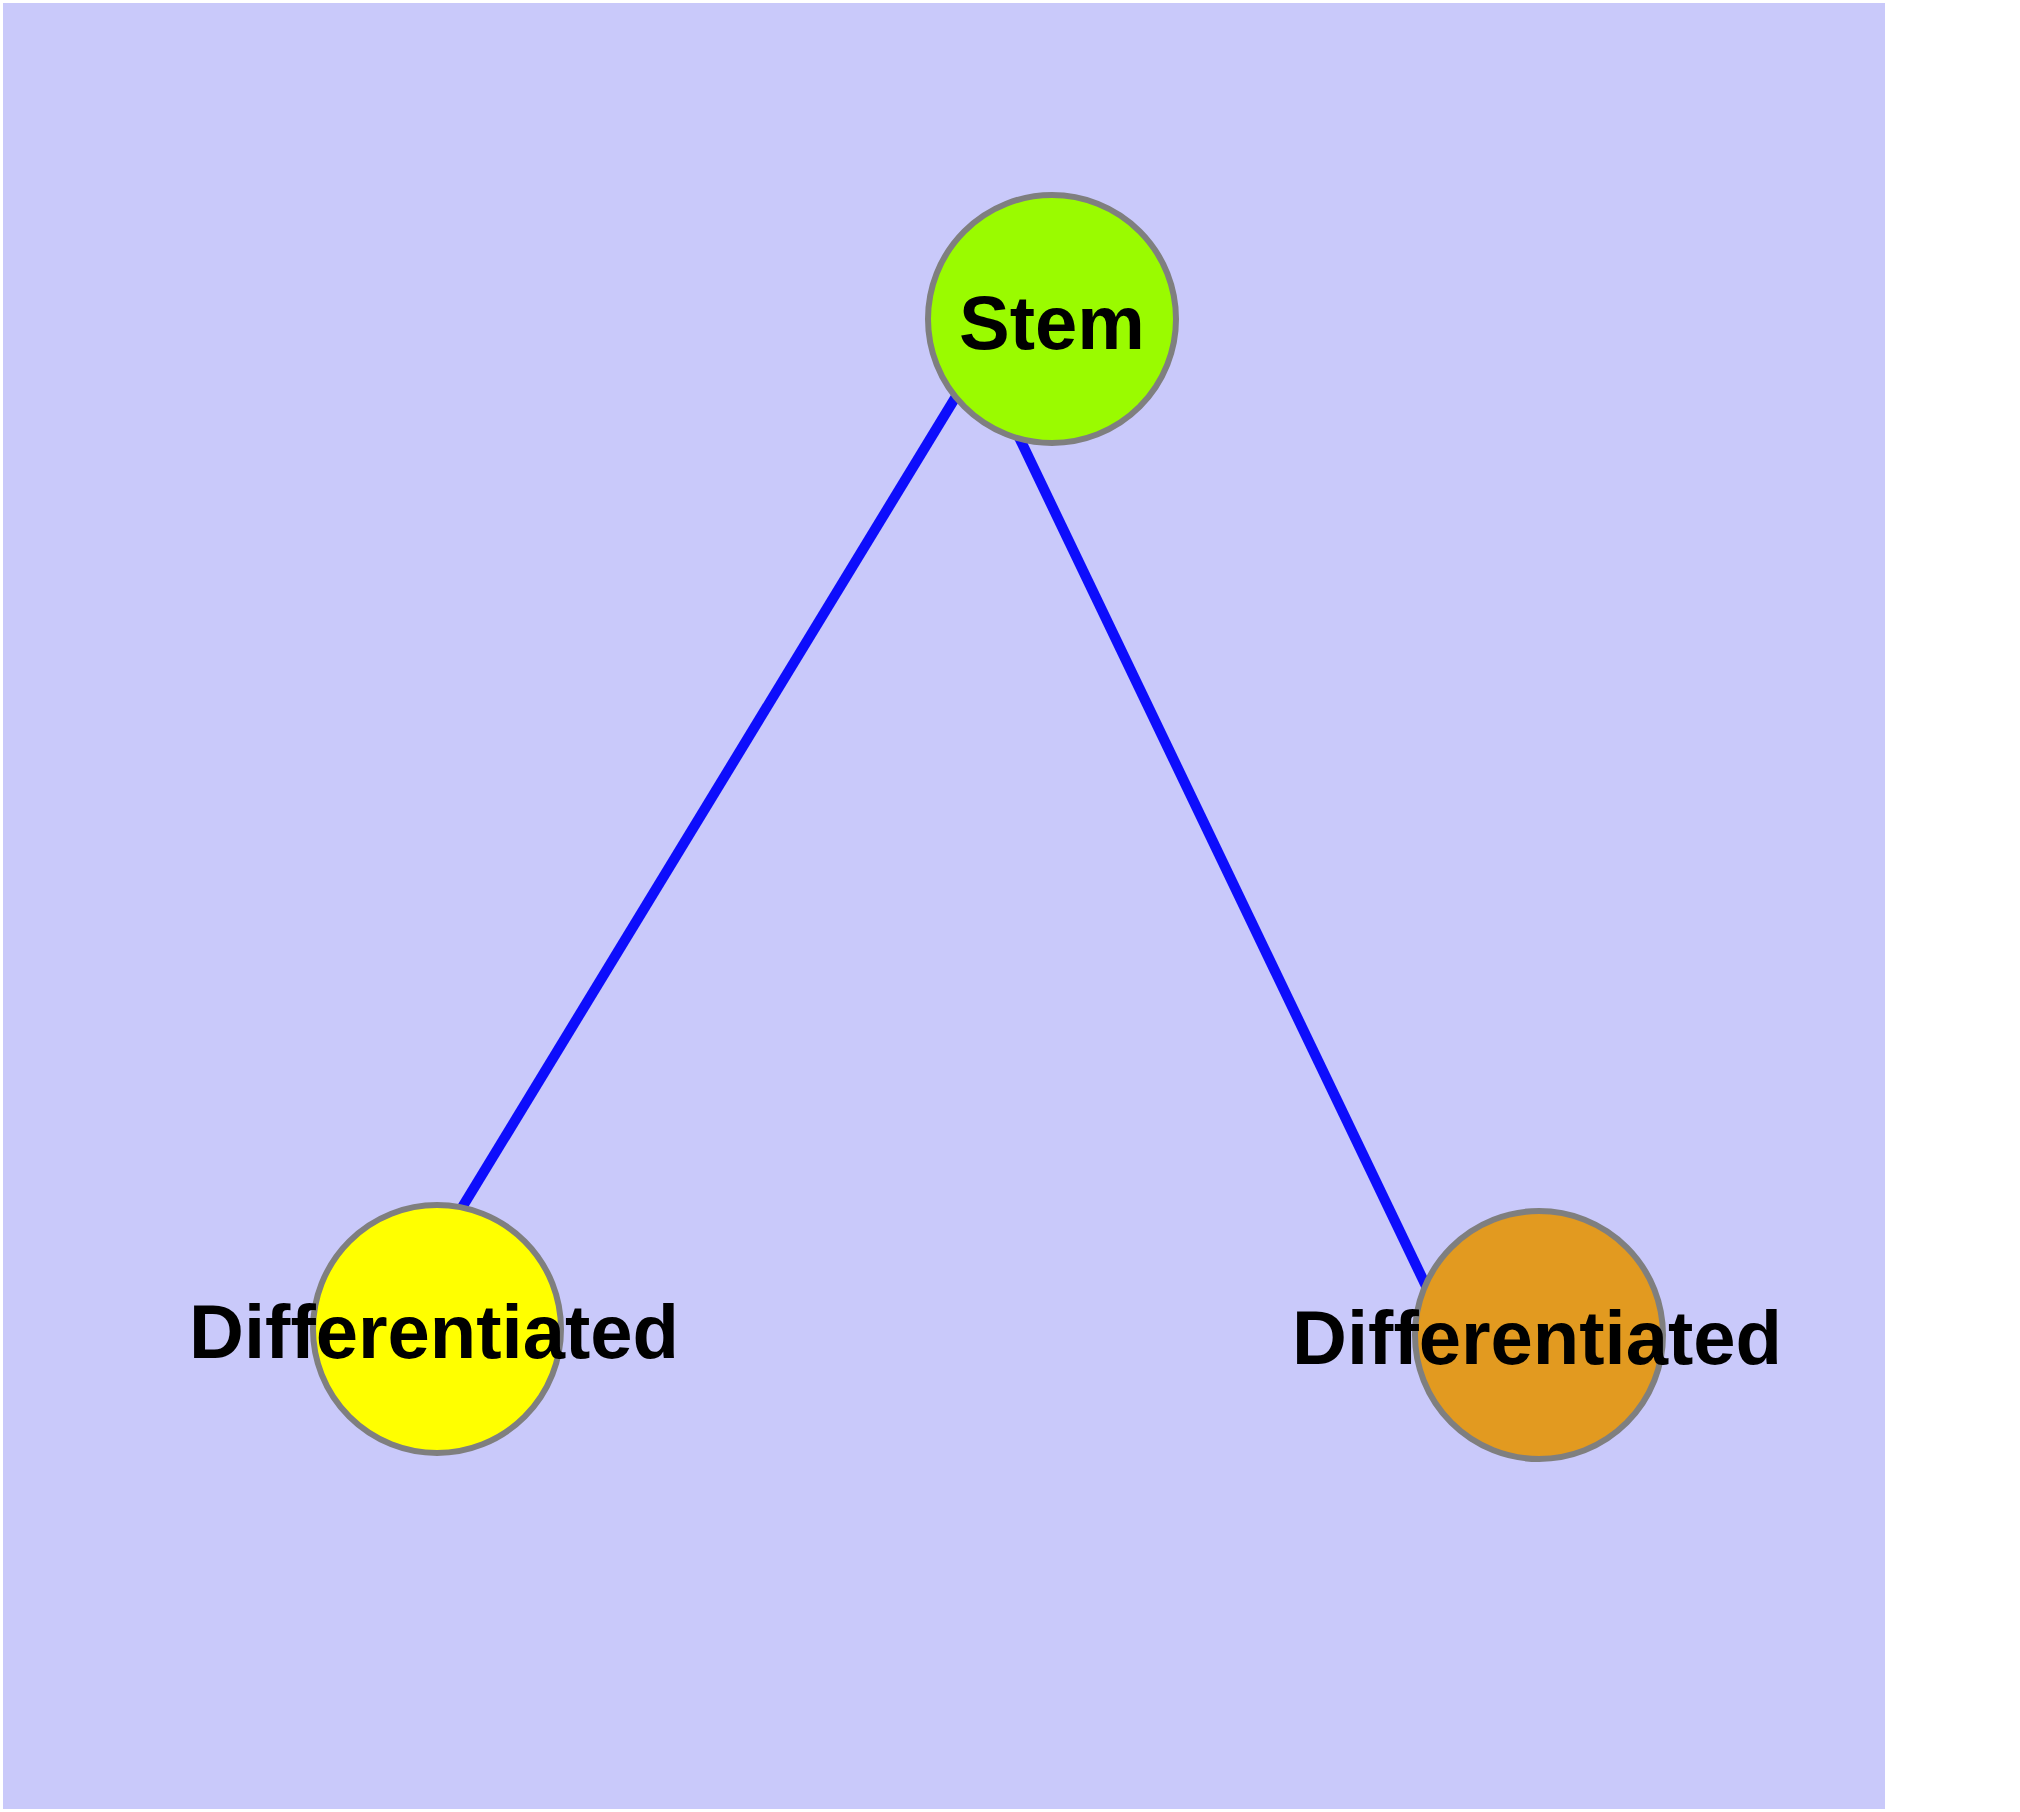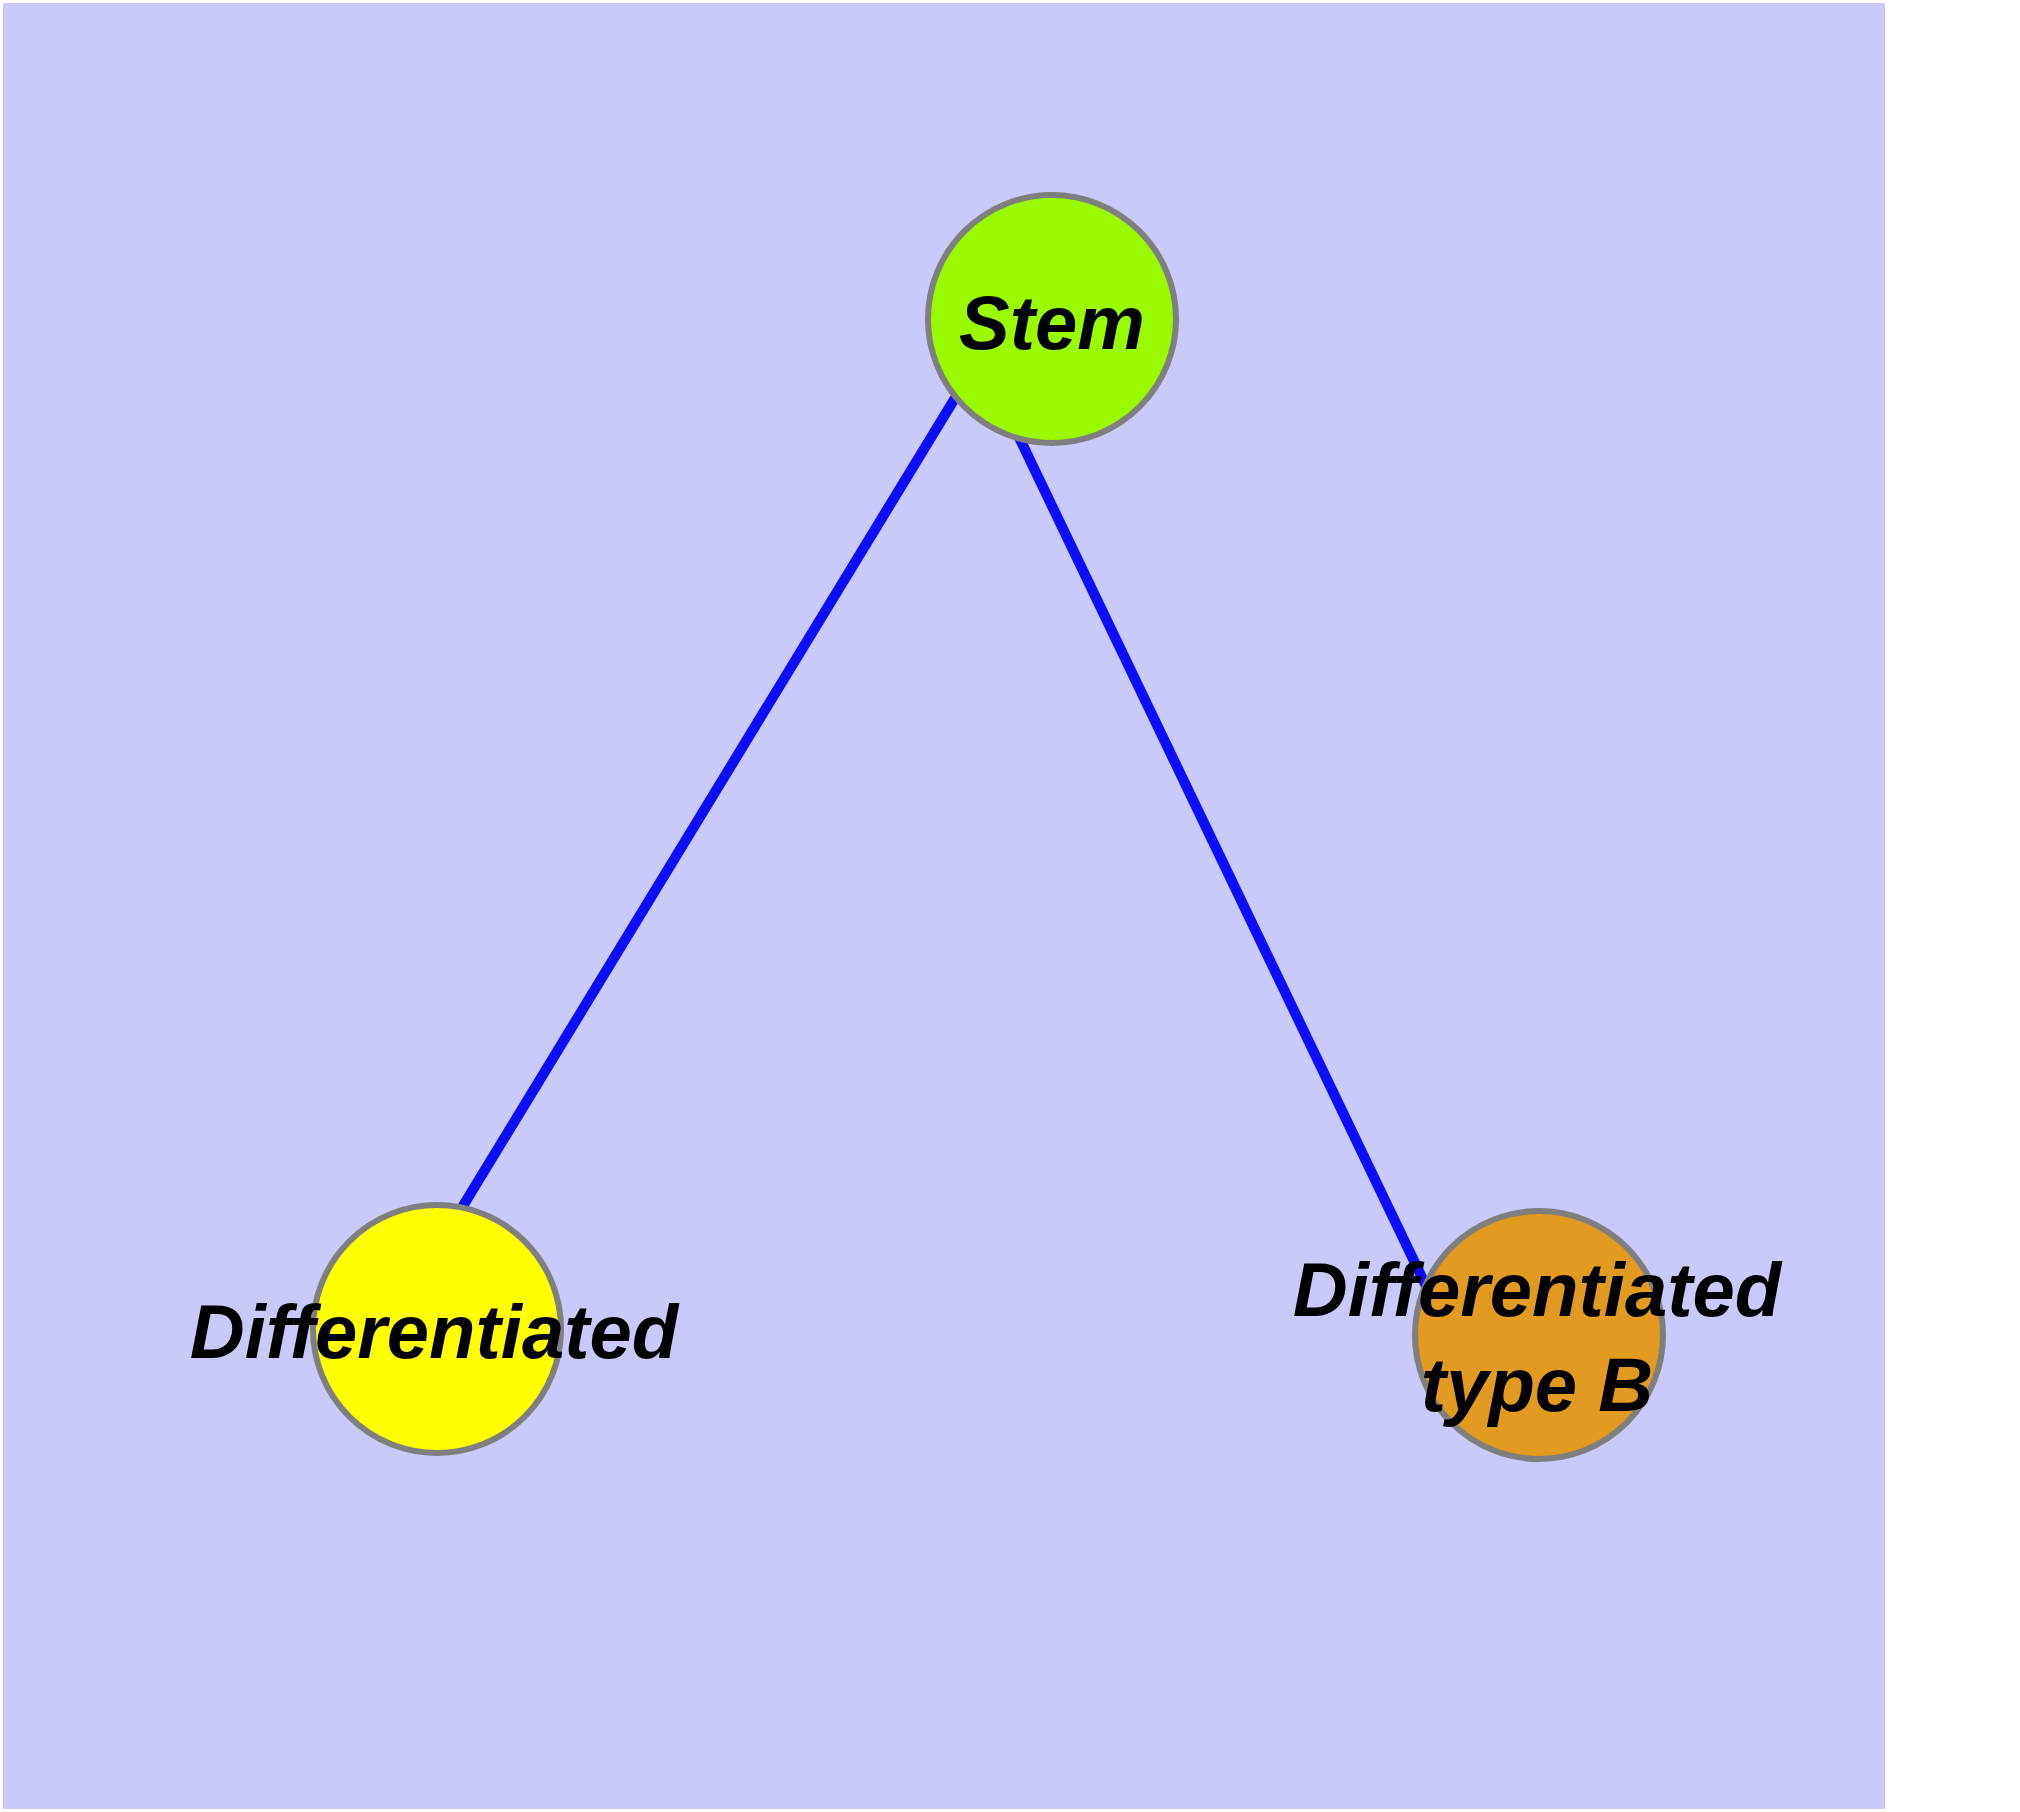--- a/index.html
+++ b/index.html
@@ -8,21 +8,20 @@
     background: #ffffff;
     font-family: "Liberation Sans", sans-serif;
   }
   #page {
     position: relative;
     width: 1888px;
     height: 1812px;
     box-sizing: border-box;
     border: 3.4px solid #ffffff;
     overflow: hidden;
-    font-style: italic;
   }
   #edges-layer {
     position: absolute;
     left: 0;
     top: 0;
     width: 100%;
     height: 100%;
     display: block;
   }
   .node-circle {
@@ -70,17 +69,16 @@
   <div id="label-stem" class="node-label">
     <span>Stem</span>
   </div>
 
   <div id="label-type-a" class="node-label">
     <span>Differentiated</span>
   </div>
 
   <div id="label-type-b" class="node-label">
     <span>Differentiated</span>
-    <span>type B</span>
   </div>
 
 </div>
 
 
 </body></html>

